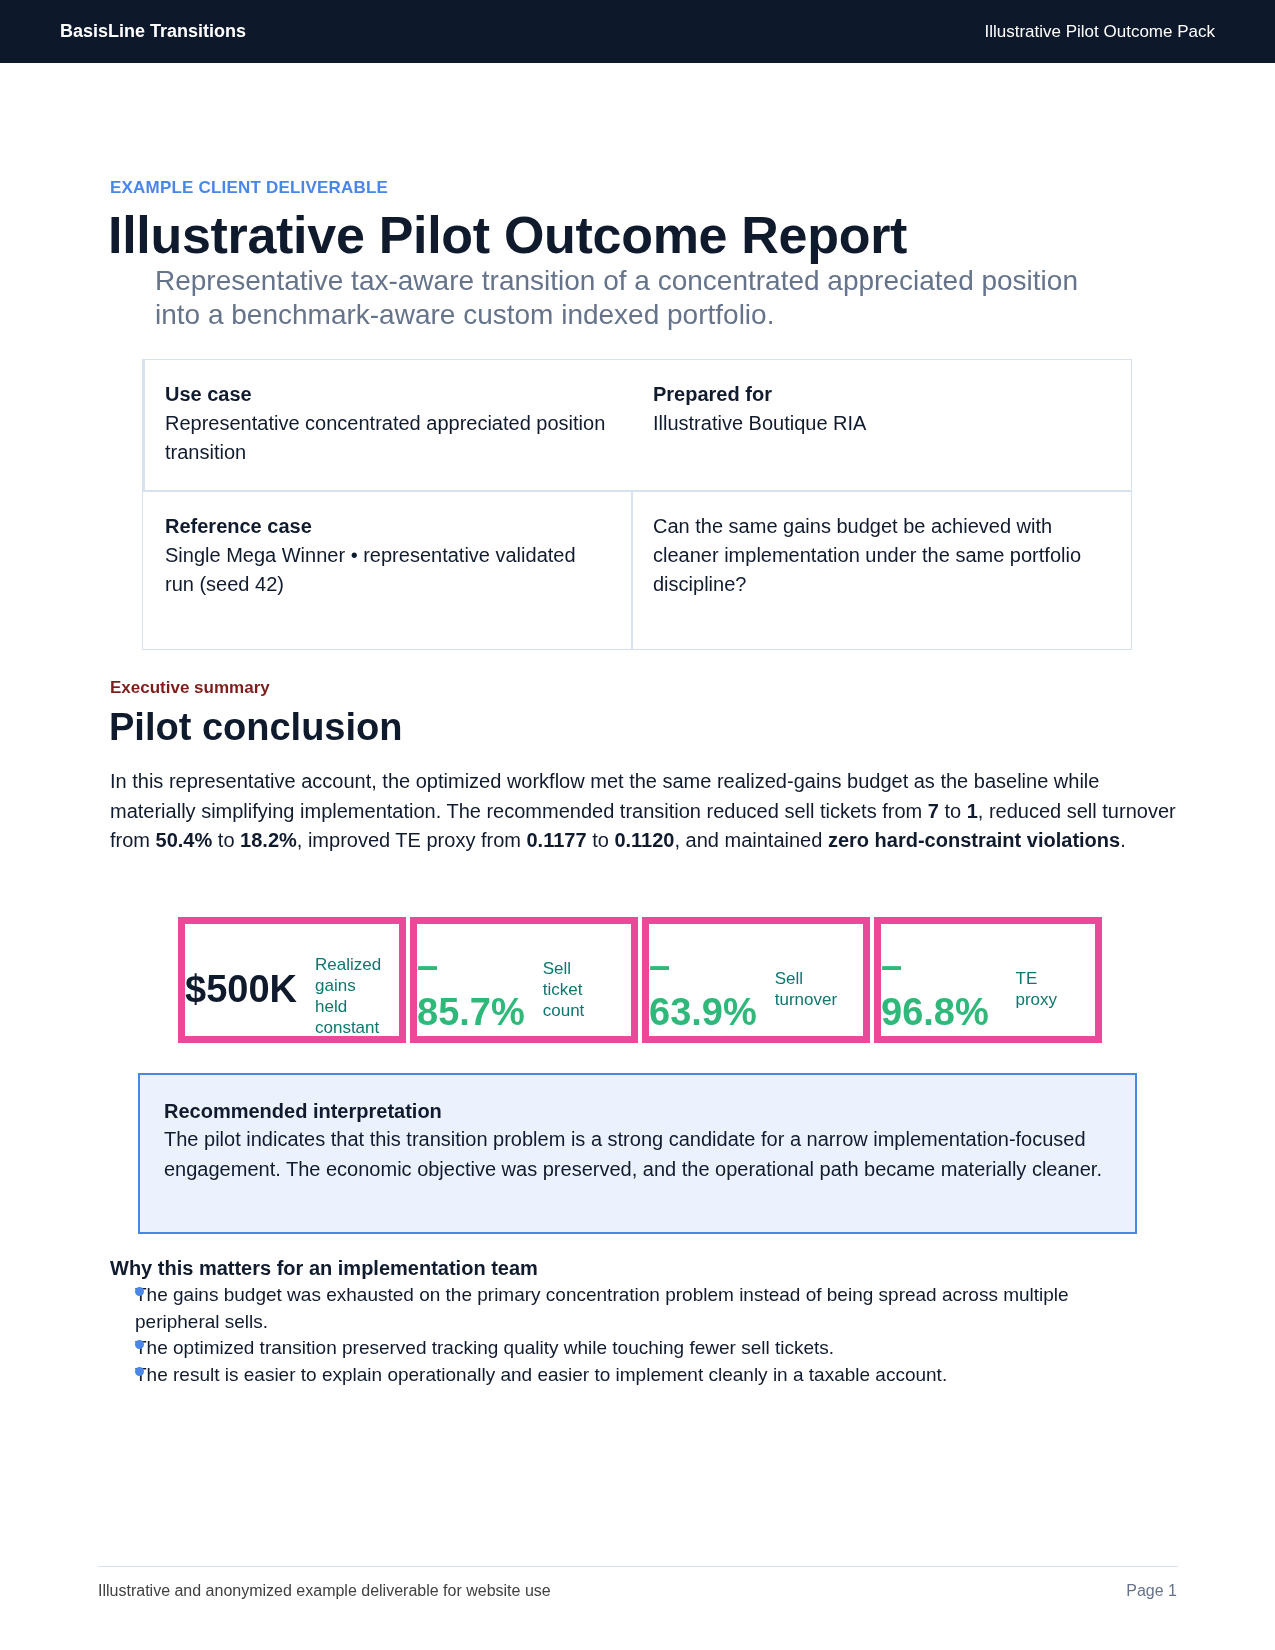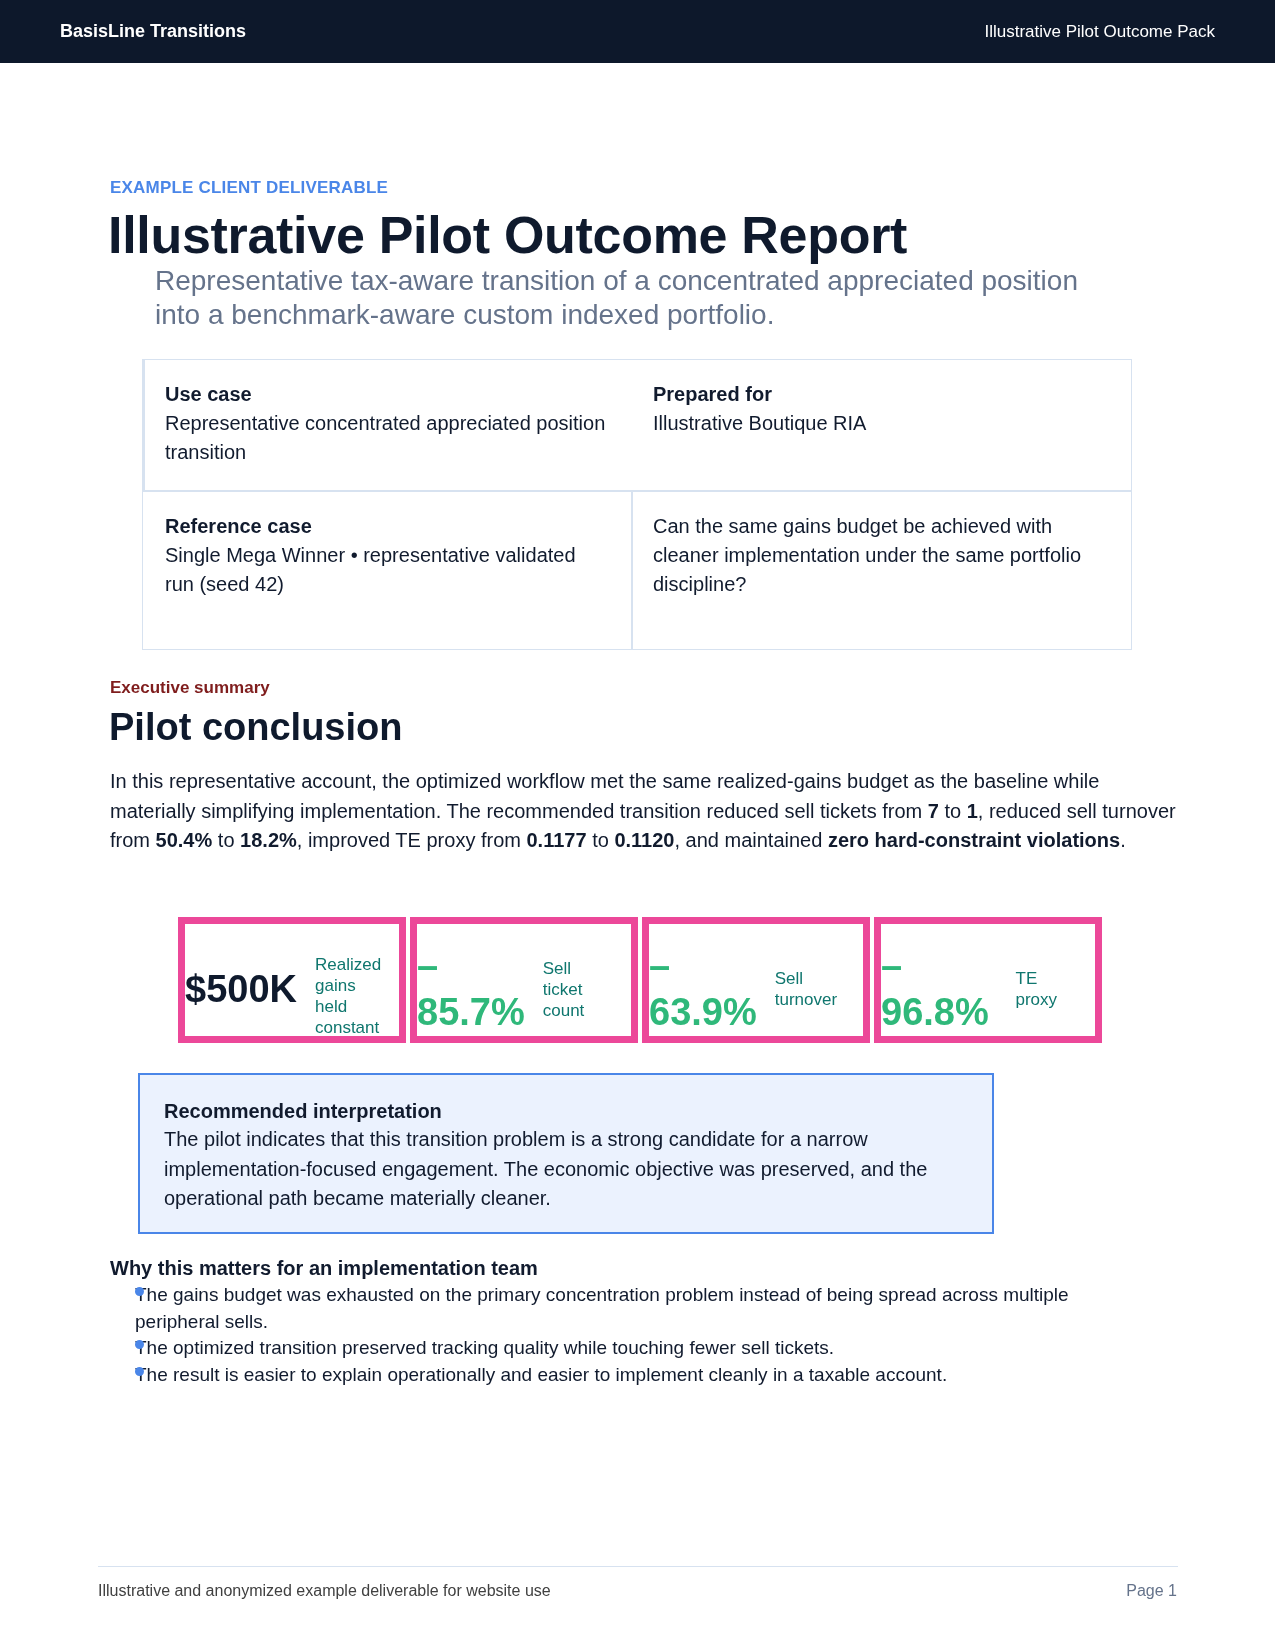--- a/index.html
+++ b/index.html
@@ -53,21 +53,21 @@
   .kpi {
     width:228px; height:126px; border:7px solid #ec4899; box-sizing:border-box;
     display:flex; flex-direction:row; align-items:center; padding-top:18px;
   }
   .kpi-value { font-size:38px; font-weight:bold; line-height:46px; }
   .kpi-value.dark { color:#0f1a2d; }
   .kpi-value.green { color:#2fb87a; }
   .kpi-label { font-size:17px; color:#0f766e; line-height:21px; margin-top:auto; margin-bottom:auto; padding:0 18px; }
   .kpi:first-child .kpi-label { margin-top:12px; }
   .callout {
-    position:absolute; top:1073px; left:138px; width:856px; height:161px; box-sizing:border-box;
+    position:absolute; top:1073px; left:138px; width:999px; height:161px; box-sizing:border-box;
     background:#ebf2fe; border:2px solid #4a86e8; padding:22px 24px;
   }
   .callout-title { font-weight:bold; font-size:20px; line-height:28px; color:#111b2e; }
   .callout-body { font-size:20px; line-height:29.5px; color:#111b2e; }
   .why-title {
     position:absolute; top:1257px; left:110px; font-weight:bold; font-size:20px; color:#111b2e;
   }
   .why-list {
     position:absolute; top:1282px; left:135px; width:1020px; margin:0; padding:0; list-style:none;
   }

